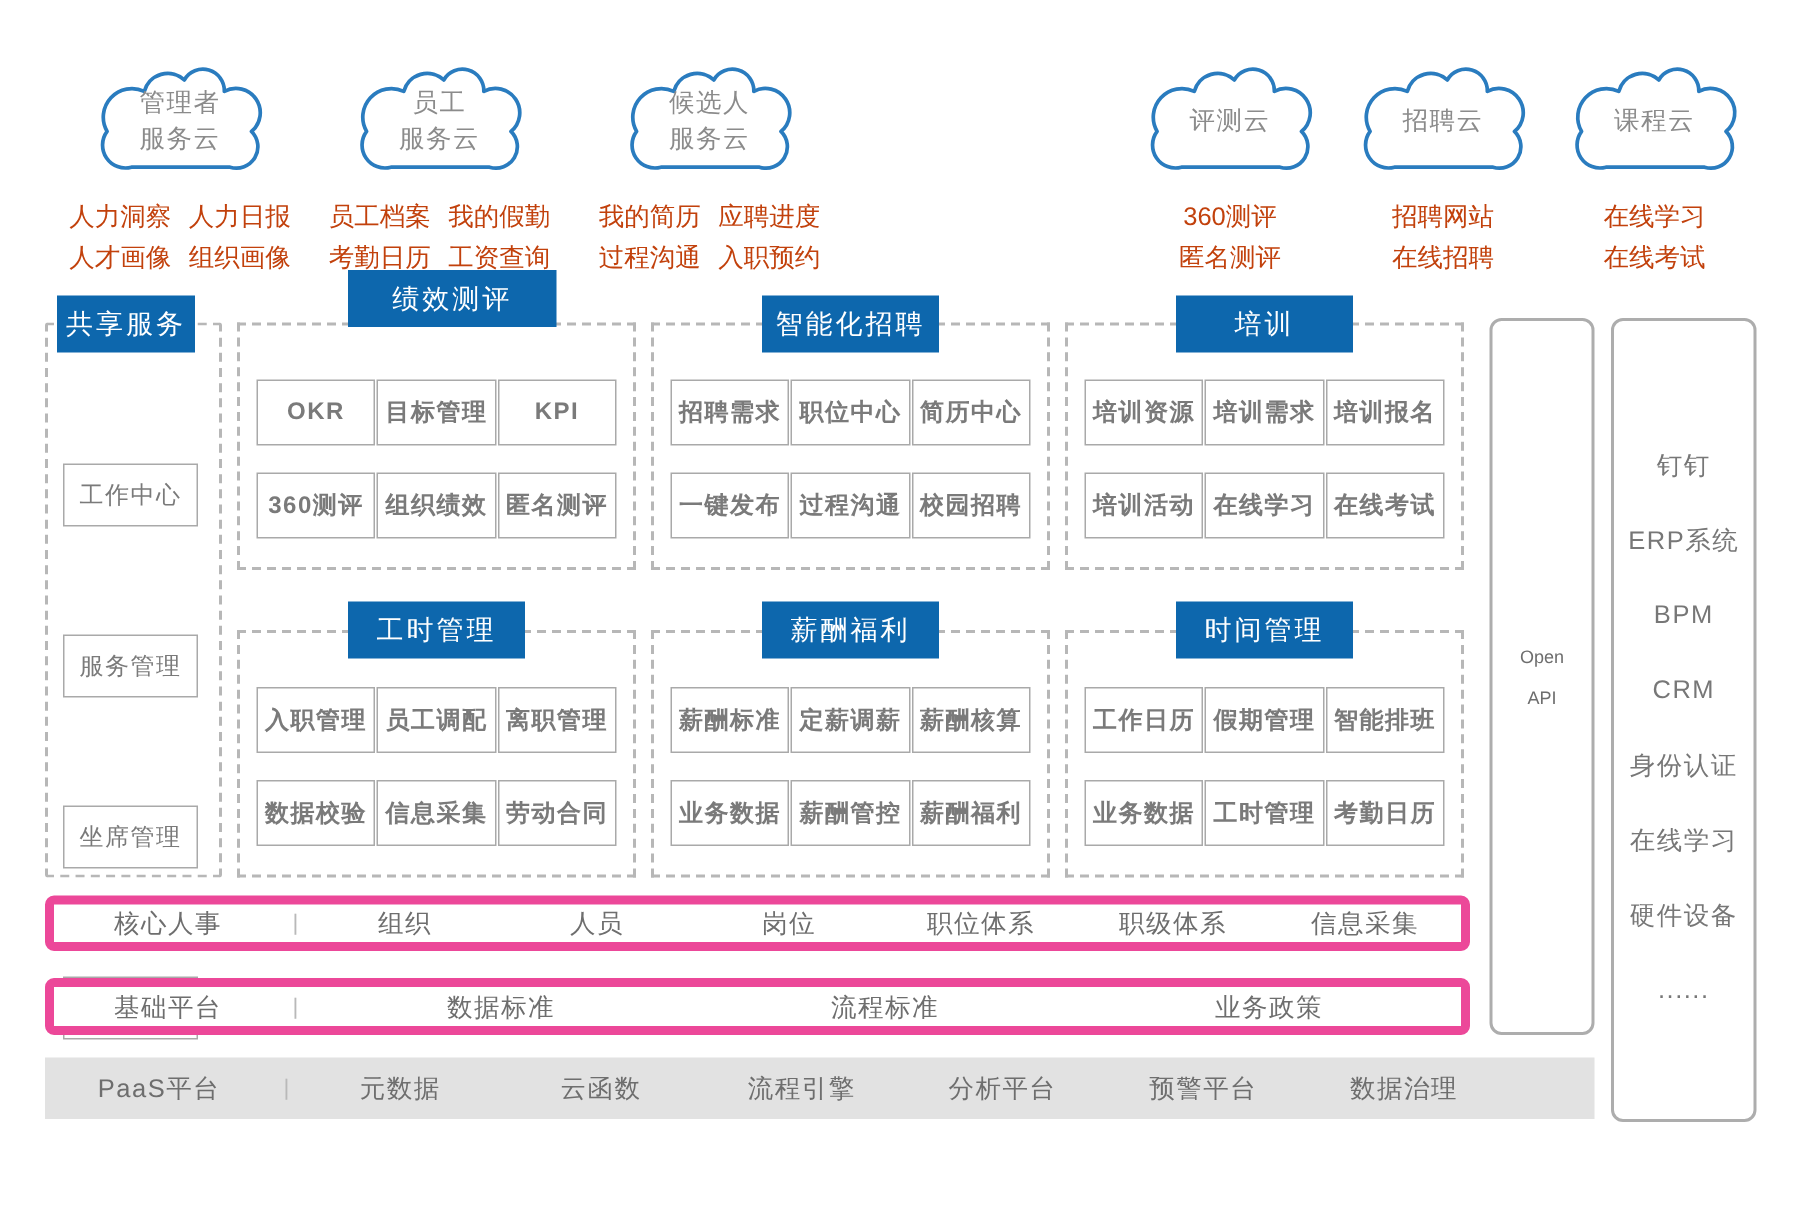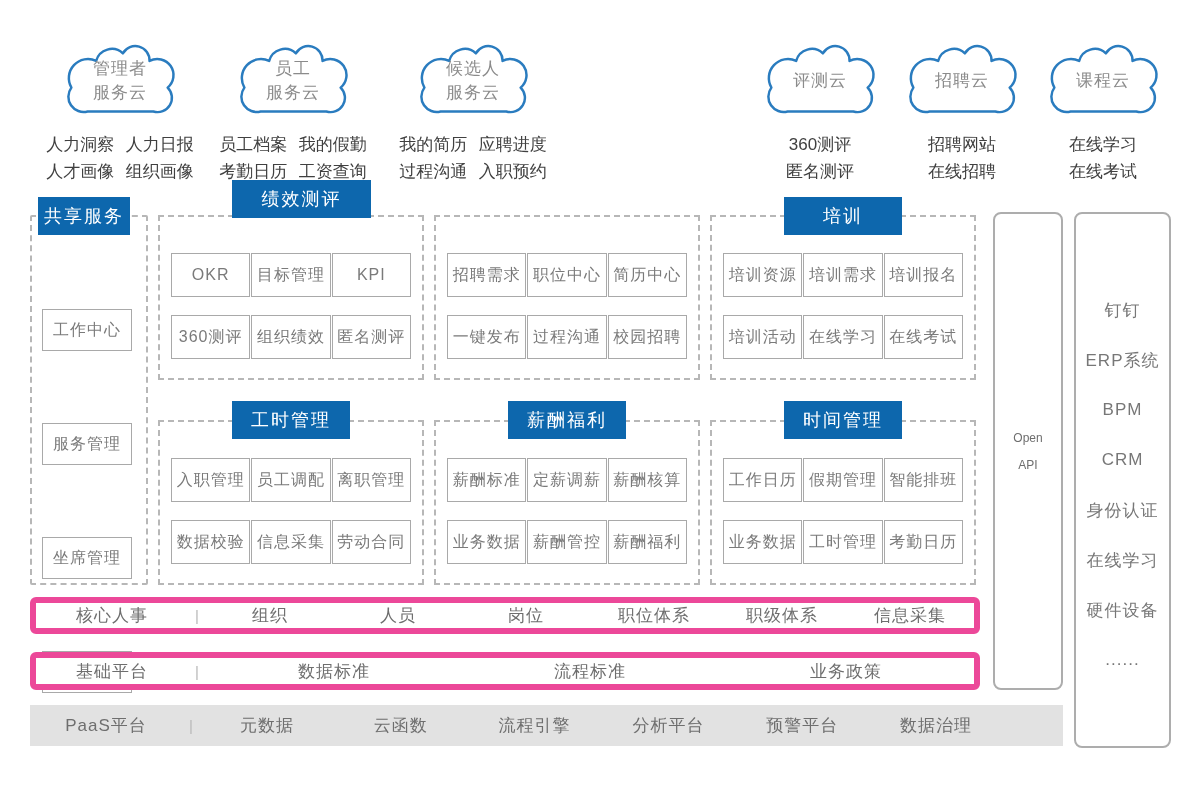--- a/index.html
+++ b/index.html
@@ -9,39 +9,39 @@
   }
   
   .cloud-group{position:absolute;top:38px;width:180px;text-align:center;}
   .cloud-wrap{position:relative;width:122px;height:84px;margin:0 auto;}
   .cloud-wrap svg{display:block;width:122px;height:84px;}
   .cloud-label{
     position:absolute;left:0;top:8px;width:100%;height:70px;
     display:flex;flex-direction:column;align-items:center;justify-content:center;
     color:#8b8b8b;font-size:17px;line-height:24px;letter-spacing:1px;
   }
-  .cloud-caption{margin-top:9px;color:#404040;font-size:17px;line-height:27px;word-spacing:7px;white-space:nowrap;}
+  .cloud-caption{margin-top:9px;color:#c2410c;font-size:17px;line-height:27px;word-spacing:7px;white-space:nowrap;}
   
   .hdr{
     position:absolute;height:38px;background:#0d67ad;color:#ffffff;
     display:flex;align-items:center;justify-content:center;
     font-size:18px;letter-spacing:2px;z-index:3;
   }
   
   .dashedbox{position:absolute;border:2px dashed #b7b7b7;border-radius:2px;background:#fff;}
   .modbox{
     background:#fff;border:1.5px solid #a9a9a9;color:#7a7a7a;font-size:16px;
     display:flex;align-items:center;justify-content:center;letter-spacing:1px;white-space:nowrap;
   }
   .shared-items{position:absolute;left:42px;top:273px;width:90px;display:flex;flex-direction:column;gap:36px;}
   .shared-items .modbox{height:40px;margin-top:36px;}
   
   .section-body{position:absolute;border:2px dashed #b7b7b7;background:#fff;
     display:flex;flex-direction:column;justify-content:flex-start;padding:36px 11px 0 11px;box-sizing:border-box;gap:18px;}
-  .srow{display:flex;gap:1px;}
+  .srow{display:flex;gap:1px;font-weight:bold;}
   .srow .modbox{flex:1;height:42px;}
   
   .pillar{position:absolute;border:2px solid #adadad;border-radius:8px;background:#fff;box-sizing:border-box;}
   .openapi{display:flex;flex-direction:column;align-items:center;justify-content:center;gap:13px;
     color:#6e6e6e;font-size:12px;}
   .external{display:flex;flex-direction:column;align-items:center;padding-top:71px;box-sizing:border-box;}
   .external div{height:50px;display:flex;align-items:center;color:#777777;font-size:17px;letter-spacing:1px;}
   
   .brow{position:absolute;display:flex;align-items:center;color:#6e6e6e;font-size:17px;box-sizing:border-box;}
   .brow.bordered{border:6px solid #ec4899;border-radius:6px;background:#fff;}
@@ -181,20 +181,21 @@
       <div class="modbox">招聘需求</div>
       <div class="modbox">职位中心</div>
       <div class="modbox">简历中心</div>
     </div>
     <div class="srow">
       <div class="modbox">一键发布</div>
       <div class="modbox">过程沟通</div>
       <div class="modbox">校园招聘</div>
     </div>
   </div>
+  <div class="hdr" style="left:508px;top:197px;width:118px">智能化招聘</div>
 
   <div class="section-body" style="left:710px;top:215px;width:266px;height:165px">
     <div class="srow">
       <div class="modbox">培训资源</div>
       <div class="modbox">培训需求</div>
       <div class="modbox">培训报名</div>
     </div>
     <div class="srow">
       <div class="modbox">培训活动</div>
       <div class="modbox">在线学习</div>

